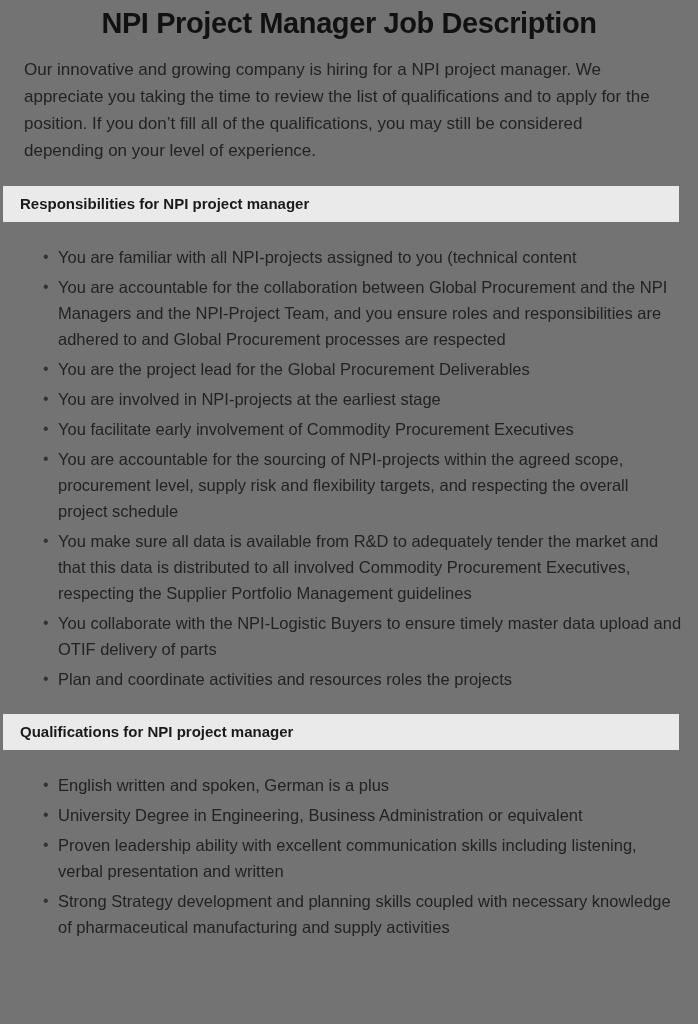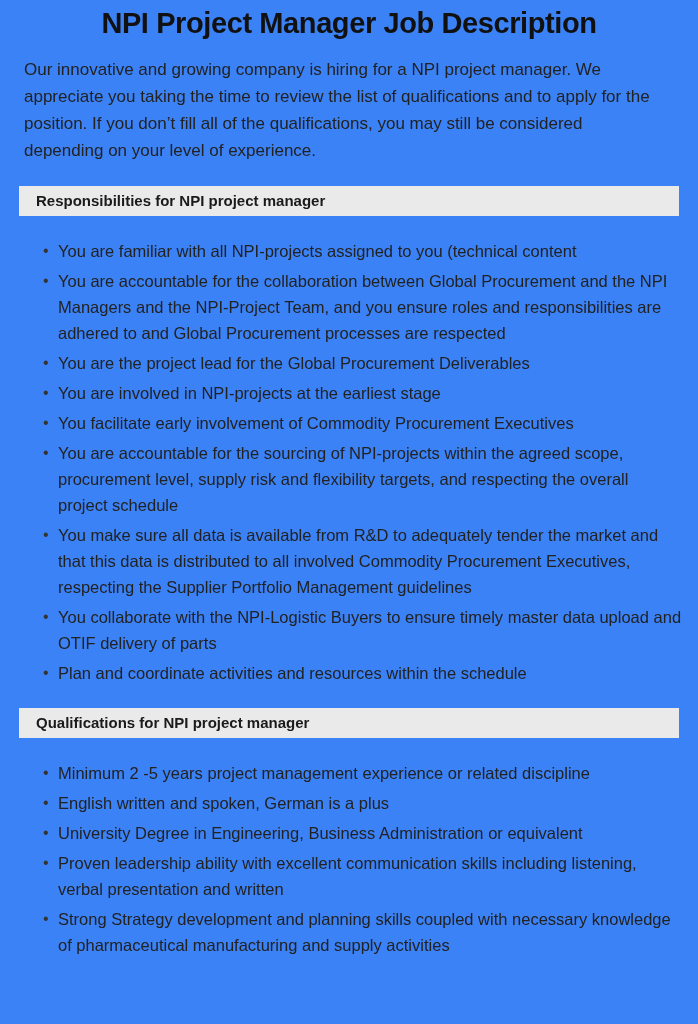--- a/index.html
+++ b/index.html
@@ -14,21 +14,21 @@
     overflow: hidden;
     font-family: "Liberation Sans", "DejaVu Sans", sans-serif;
     color: #1a1a1a;
     -webkit-font-smoothing: antialiased;
   }
   .page {
     position: relative;
     width: 698px;
     height: 1024px;
     box-sizing: border-box;
-    background: #3b82f6;
+    background: #737373;
   }
 
   
   .doc-title {
     margin: 0;
     padding: 6px 20px 0 20px;
     font-size: 29px;
     line-height: 34px;
     font-weight: bold;
     letter-spacing: -0.4px;
@@ -44,23 +44,23 @@
     line-height: 27px;
     color: #222222;
     font-weight: normal;
   }
 
   
   .section {
     margin-top: 22px;
   }
   .section-band {
-    margin: 0 19px 0 19px;
+    margin: 0 19px 0 3px;
     background: #eaeaea;
-    height: 30px;
+    height: 36px;
     display: flex;
     align-items: center;
     padding: 0 0 0 17px;
     box-sizing: border-box;
   }
   .section-band-title {
     font-size: 15px;
     line-height: 18px;
     font-weight: bold;
     color: #1a1a1a;
@@ -112,30 +112,29 @@
     </div>
     <ul class="bullet-list responsibilities">
       <li class="bullet-item">You are familiar with all NPI-projects assigned to you (technical content</li>
       <li class="bullet-item">You are accountable for the collaboration between Global Procurement and the NPI Managers and the NPI-Project Team, and you ensure roles and responsibilities are adhered to and Global Procurement processes are respected</li>
       <li class="bullet-item">You are the project lead for the Global Procurement Deliverables</li>
       <li class="bullet-item">You are involved in NPI-projects at the earliest stage</li>
       <li class="bullet-item">You facilitate early involvement of Commodity Procurement Executives</li>
       <li class="bullet-item">You are accountable for the sourcing of NPI-projects within the agreed scope, procurement level, supply risk and flexibility targets, and respecting the overall project schedule</li>
       <li class="bullet-item">You make sure all data is available from R&amp;D to adequately tender the market and that this data is distributed to all involved Commodity Procurement Executives, respecting the Supplier Portfolio Management guidelines</li>
       <li class="bullet-item">You collaborate with the NPI-Logistic Buyers to ensure timely master data upload and OTIF delivery of parts</li>
-      <li class="bullet-item">Plan and coordinate activities and resources within the schedule</li>
+      <li class="bullet-item">Plan and coordinate activities and resources roles the projects</li>
     </ul>
   </div>
 
   <div class="section">
     <div class="section-band">
       <span class="section-band-title">Qualifications for NPI project manager</span>
     </div>
     <ul class="bullet-list qualifications">
-      <li class="bullet-item">Minimum 2 -5 years project management experience or related discipline</li>
       <li class="bullet-item">English written and spoken, German is a plus</li>
       <li class="bullet-item">University Degree in Engineering, Business Administration or equivalent</li>
       <li class="bullet-item">Proven leadership ability with excellent communication skills including listening, verbal presentation and written</li>
       <li class="bullet-item">Strong Strategy development and planning skills coupled with necessary knowledge of pharmaceutical manufacturing and supply activities</li>
     </ul>
   </div>
 
 </div>
 
 </body></html>

